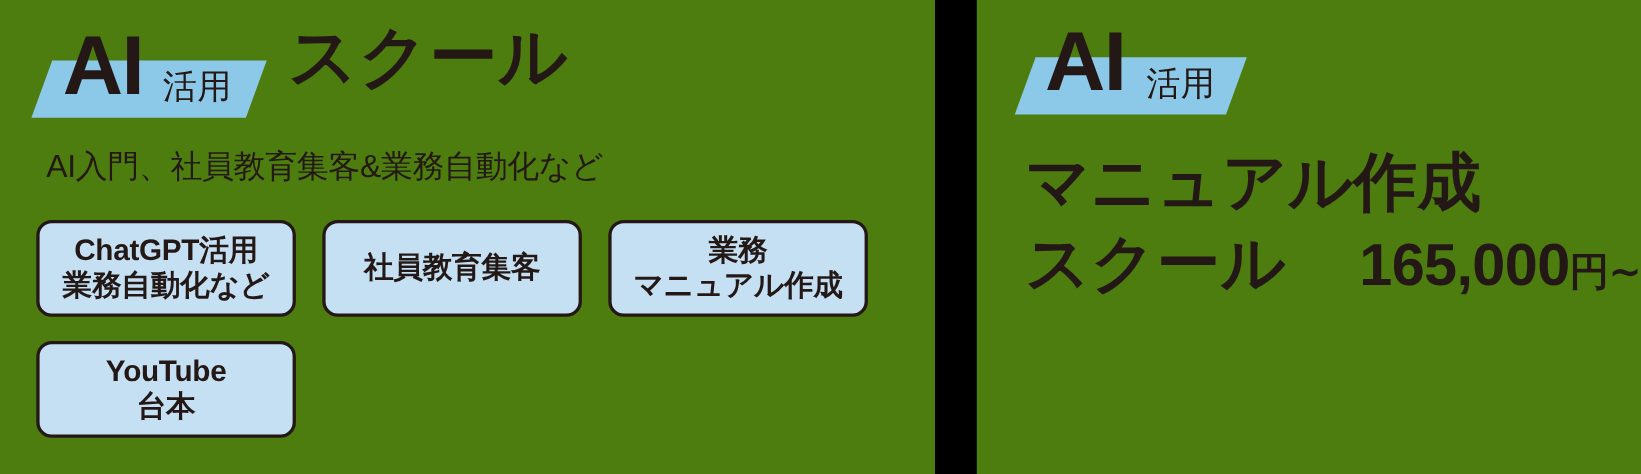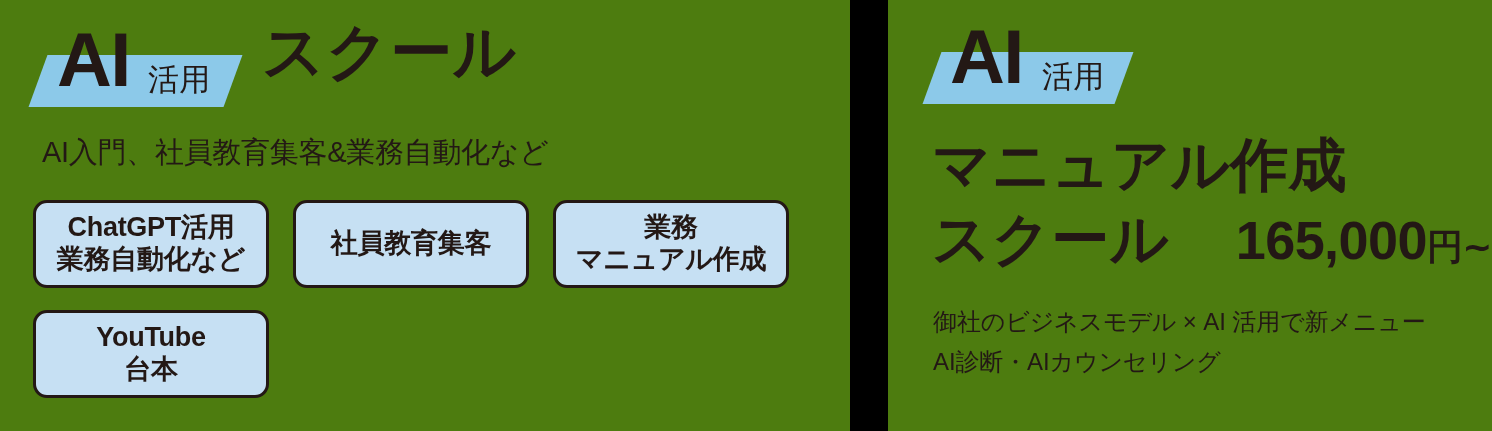--- a/index.html
+++ b/index.html
@@ -243,20 +243,16 @@
     <div class="right-title">
       <span class="title-line">マニュアル作成</span>
       <span class="title-line">
         <span>スクール</span>
         <span class="price-wrap">
           <span class="price-amount">165,000</span><span class="price-unit">円~</span>
         </span>
       </span>
     </div>
 
-    <div class="right-desc">
-      <span class="desc-line">御社のビジネスモデル × AI 活用で新メニュー</span>
-      <span class="desc-line">AI診断・AIカウンセリング</span>
-    </div>
 
   </div>
 
 </div>
 
 </body></html>

